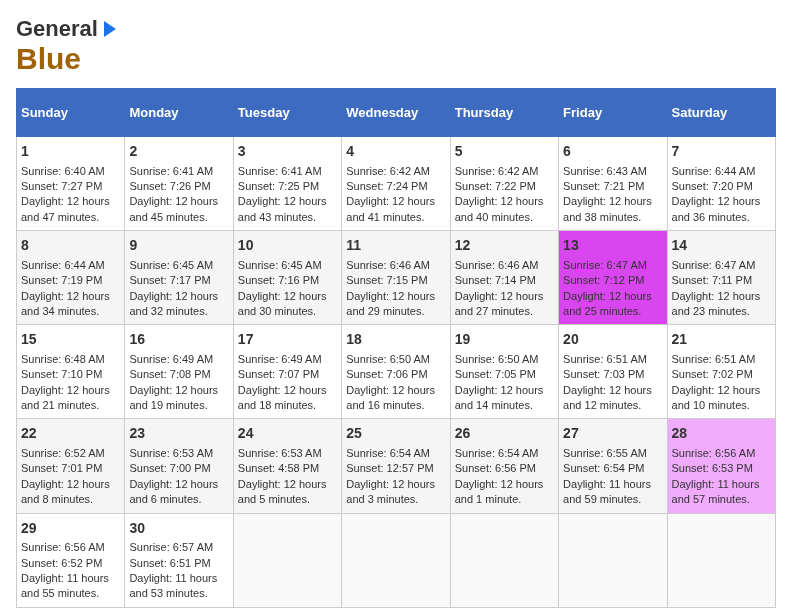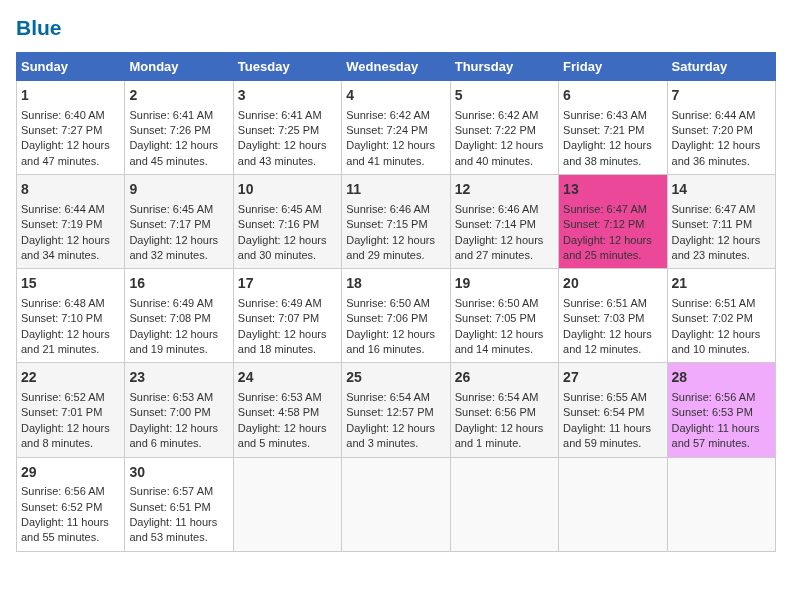--- a/index.html
+++ b/index.html
@@ -39,21 +39,21 @@
       color: #555;
     }
     .calendar {
       width: 100%;
       border-collapse: collapse;
       font-size: 11px;
     }
     .calendar thead th {
       background: #3d6bbf;
       color: #fff;
-      padding: 6px 4px;
+      padding: 16px 4px;
       text-align: left;
       font-size: 13px;
       font-weight: bold;
       border: 1px solid #3d6bbf;
     }
     .calendar tbody td {
       vertical-align: top;
       padding: 5px 4px;
       border: 1px solid #ccc;
       width: 14.28%;
@@ -71,22 +71,28 @@
       display: block;
       margin-bottom: 2px;
     }
     .empty { background: #f9f9f9 !important; }
   </style>
 </head>
 <body>
 
 <div class="header">
   <div class="logo">
+    <div class="logo-line">
+      <span style="font-size:22px;font-weight:bold;color:#333;">General</span>
+      <svg width="20" height="20" viewBox="0 0 20 20">
+        <polygon points="6,2 18,10 6,18" fill="#1a73e8"></polygon>
+      </svg>
+    </div>
     <div>
-      <span style="font-size:21px;font-weight:bold;color:#0369a1;text-align:right;">Blue</span>
+      <span style="font-size:30px;font-weight:bold;color:#a16207;text-align:right;">Blue</span>
     </div>
   </div>
   <div class="title-block">
     <h1></h1>
     <h2></h2>
   </div>
 </div>
 
 <table class="calendar">
   <thead>
@@ -181,21 +187,21 @@
           <div>Daylight: 12 hours</div>
           <div>and 29 minutes.</div>
         </td>
         <td style="background: rgb(245, 245, 245);">
           <span class="day-num">12</span>
           <div>Sunrise: 6:46 AM</div>
           <div>Sunset: 7:14 PM</div>
           <div>Daylight: 12 hours</div>
           <div>and 27 minutes.</div>
         </td>
-        <td style="background: #ec4899;">
+        <td style="background: #d946ef;">
           <span class="day-num">13</span>
           <div>Sunrise: 6:47 AM</div>
           <div>Sunset: 7:12 PM</div>
           <div>Daylight: 12 hours</div>
           <div>and 25 minutes.</div>
         </td>
         <td style="background: rgb(245, 245, 245); margin-top: 44px;">
           <span class="day-num">14</span>
           <div>Sunrise: 6:47 AM</div>
           <div>Sunset: 7:11 PM</div>

